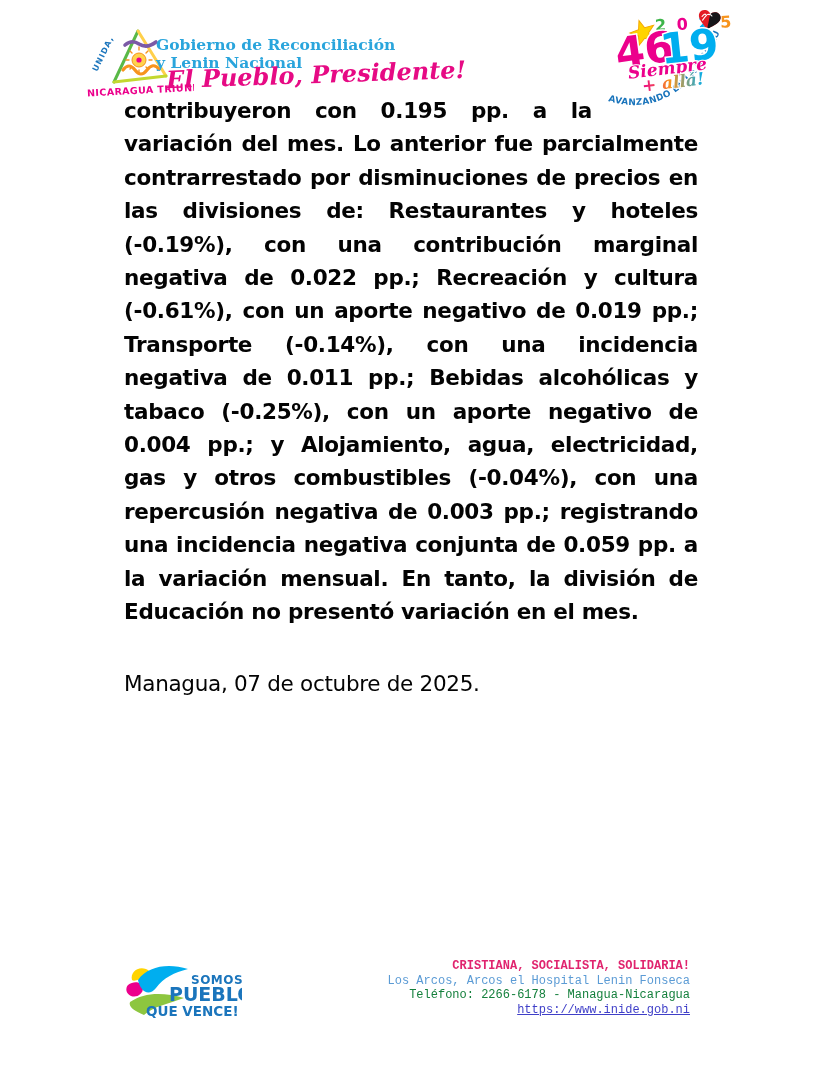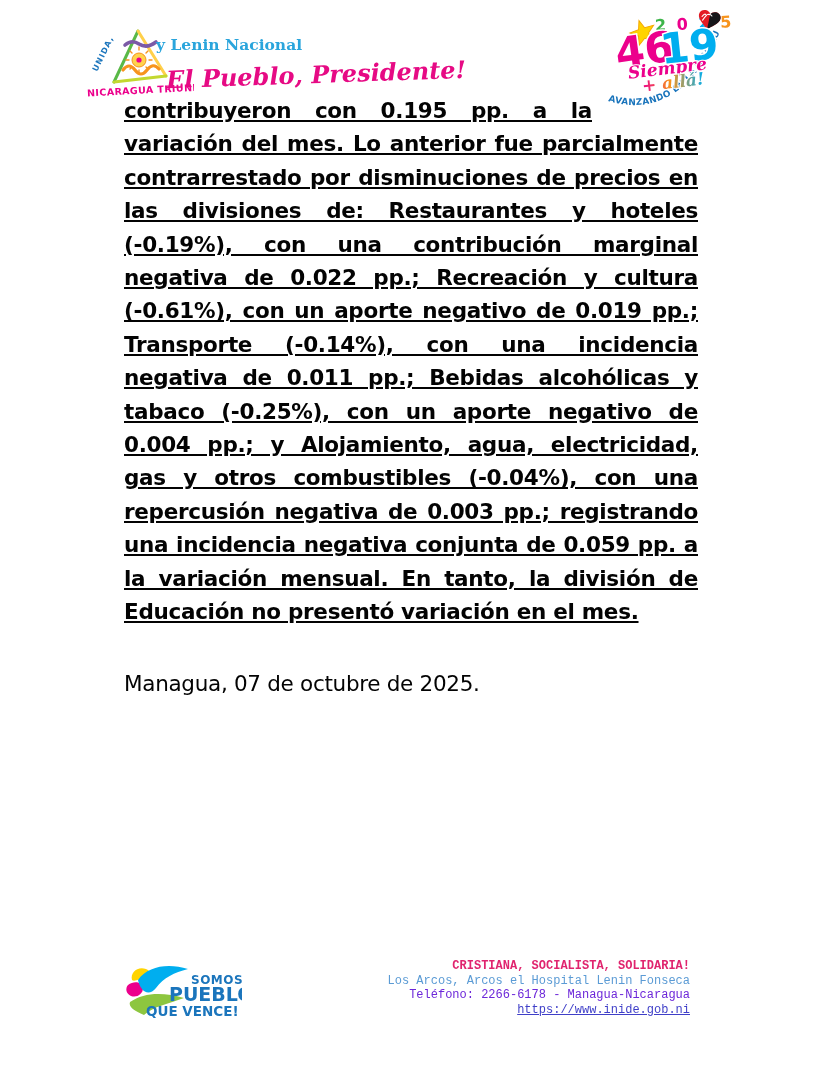--- a/index.html
+++ b/index.html
@@ -42,21 +42,20 @@
   
   .body-para {
     position: absolute; left: 124px; top: 94px; width: 574px;
     font-family: "DejaVu Sans", sans-serif;
     font-weight: bold;
     font-size: 21.5px;
     line-height: 33.4px;
     letter-spacing: -0.3px;
     color: #030303;
     text-align: justify;
-    text-decoration: underline;
   }
   .wrap-spacer { float: right; width: 106px; height: 22px; }
   .dateline {
     position: absolute; left: 124px; top: 671px;
     font-family: "DejaVu Sans", sans-serif;
     font-weight: normal;
     font-size: 21.5px;
     letter-spacing: -0.3px;
     color: #030303;
     white-space: nowrap;
@@ -68,21 +67,21 @@
     position: absolute; left: 320px; top: 959px; width: 370px;
     text-align: right;
     font-family: "Liberation Mono", "DejaVu Sans Mono", monospace;
     font-size: 12px;
     line-height: 14.6px;
     white-space: nowrap;
   }
   .f-motto     { color: #e0246e; font-weight: bold; }
   .f-institute { color: #2e75b6; font-weight: bold; }
   .f-address   { color: #5b9bd5; }
-  .f-phone     { color: #6d28d9; }
+  .f-phone     { color: #15803d; }
   .f-website a { color: #3f3fc8; text-decoration: underline; margin-top: 16px; }
 
   svg text { font-family: "DejaVu Sans", sans-serif; }
   .script-text { font-family: "DejaVu Serif", serif; font-style: italic; font-weight: bold; }
 </style>
 </head>
 <body>
 
 <div class="page">
 
@@ -110,20 +109,21 @@
         <circle cx="55" cy="42" r="2.6" fill="#ec008c"></circle>
       </g>
 
       <path d="M39 52 q6 -8 12 0 q6 8 12 0 q6 -8 12 -1" fill="none" stroke="#f7941d" stroke-width="3.2" stroke-linecap="round"></path>
 
       <text transform="translate(13,54) rotate(-64)" font-size="8" font-weight="bold" fill="#1b75bc" letter-spacing="1">UNIDA,</text>
 
       <text x="3" y="76" transform="rotate(-3 50 72)" font-size="9.5" font-weight="bold" fill="#ec008c" letter-spacing="0.4">NICARAGUA TRIUNFA!</text>
     </svg>
     <div class="gov-text">
+      <div>Gobierno de Reconciliación</div>
       <div>y Lenin Nacional</div>
     </div>
     <div class="gov-script">El Pueblo, Presidente!</div>
   </div>
 
   <svg class="badge-49" viewBox="0 0 168 112">
     <defs>
       <linearGradient id="allaGrad" x1="0" y1="0" x2="1" y2="0">
         <stop offset="0" stop-color="#ec008c"></stop>
         <stop offset="0.45" stop-color="#f7941d"></stop>

